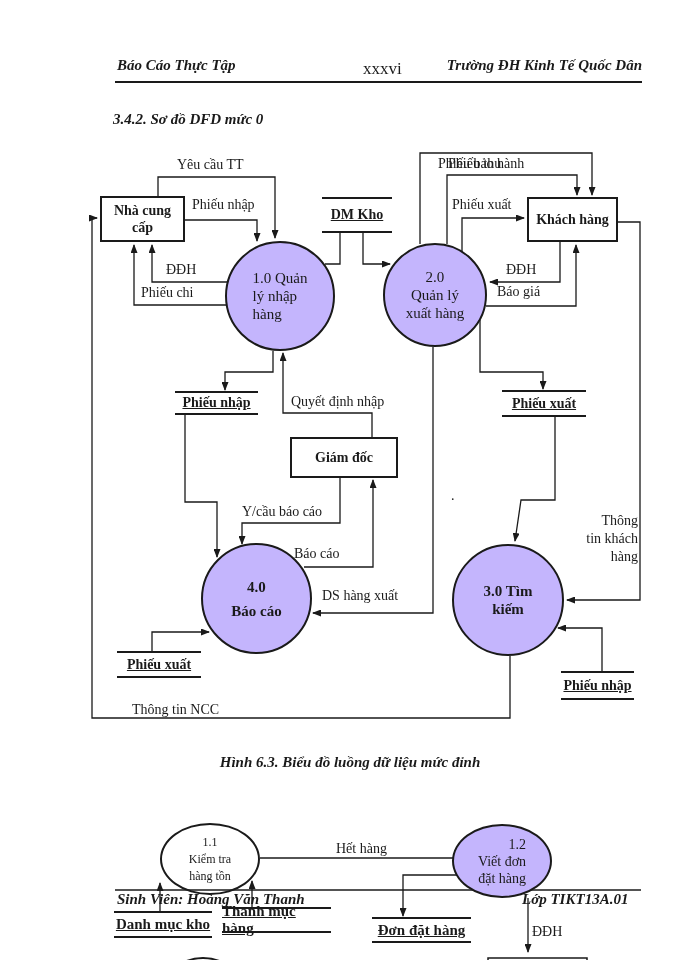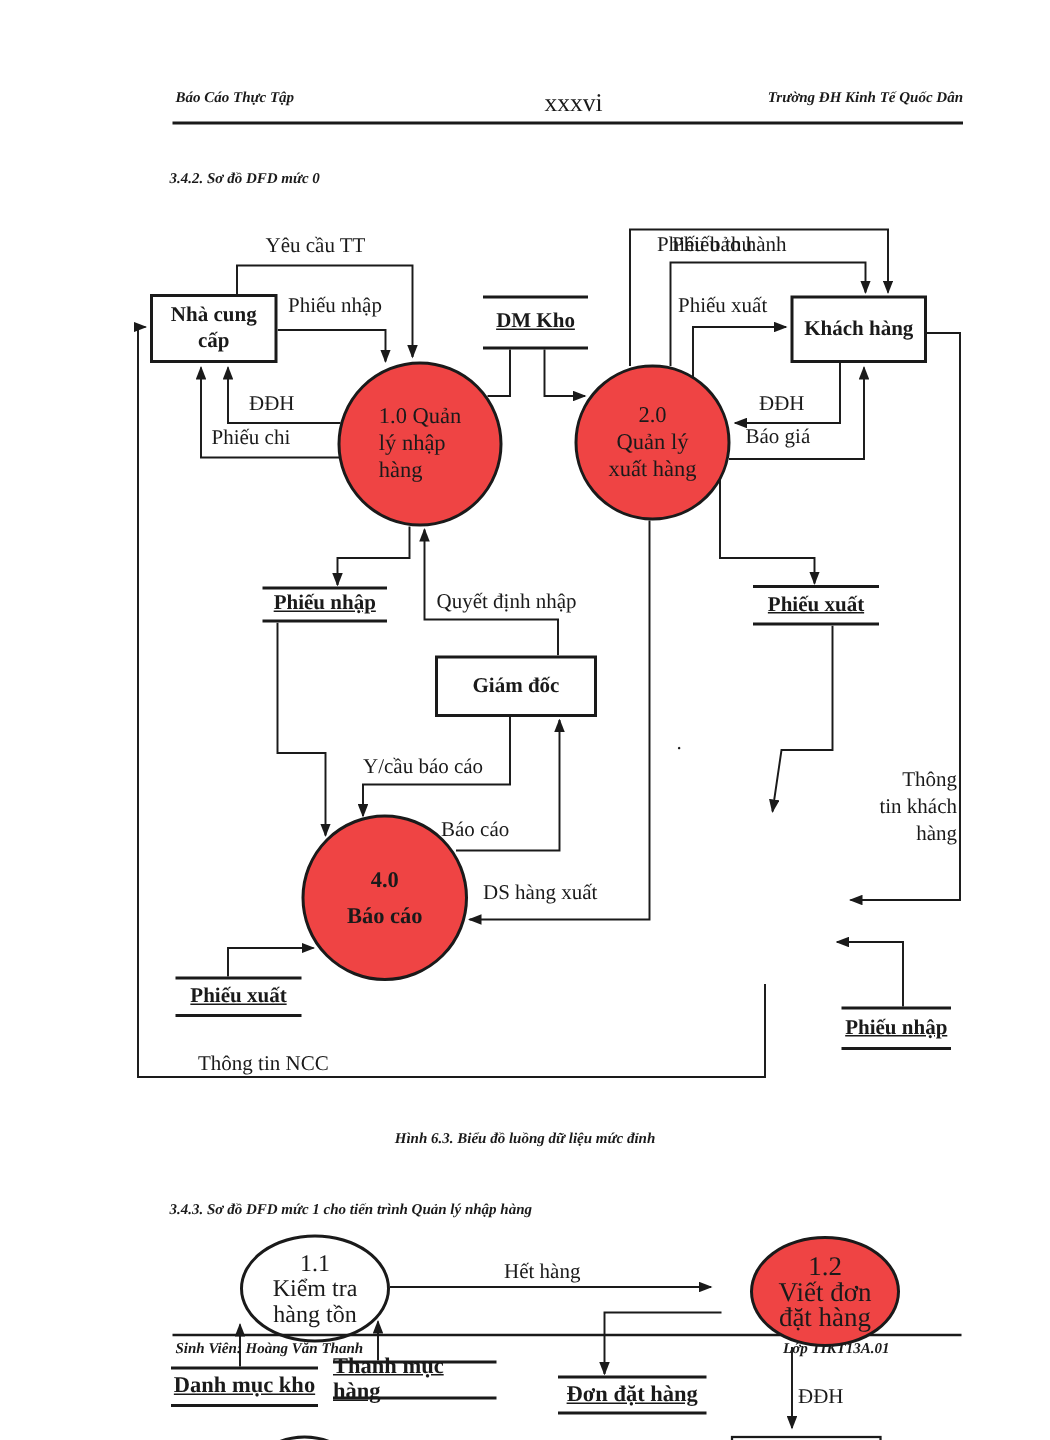--- a/index.html
+++ b/index.html
@@ -1,25 +1,25 @@
 <!DOCTYPE html>
 <html><head>
 <meta charset="utf-8">
 <style>
   html,body{margin:0;padding:0;background:#e8e8e8;}
   #page{position:relative;width:700px;height:960px;background:#ffffff;overflow:hidden;
         font-family:"Liberation Serif", "DejaVu Serif", serif;color:#1a1a1a;}
   #page svg{position:absolute;left:0;top:0;}
   .lbl{position:absolute;font-size:14px;line-height:15px;white-space:nowrap;}
-  .bi{font-weight:bold;font-style:italic;font-size:10px;}
+  .bi{font-weight:bold;font-style:italic;font-size:15px;}
   .small{font-size:17px;}
   .ent{position:absolute;border:2px solid #1a1a1a;background:#fff;display:flex;
        align-items:center;justify-content:center;text-align:center;
        font-weight:bold;font-size:14px;line-height:17px;box-sizing:border-box;}
-  .proc{position:absolute;border:2px solid #1a1a1a;border-radius:50%;background:#ef4444;
+  .proc{position:absolute;border:2px solid #1a1a1a;border-radius:50%;background:#c4b5fd;
         display:flex;align-items:center;justify-content:center;text-align:center;
         font-size:15px;line-height:18px;white-space:pre-line;box-sizing:border-box;}
   .proc.left{text-align:left;}
   .proc.bold{font-weight:bold;}
   .proc.wide-lh{line-height:24px;}
   .proc.nofill{background:transparent;}
   .store{position:absolute;border-top:2px solid #1a1a1a;border-bottom:2px solid #1a1a1a;
          background:#fff;display:flex;align-items:center;justify-content:center;
          font-weight:bold;font-size:14px;text-decoration:underline;box-sizing:border-box;}
   .store.big{font-size:15px;}
@@ -82,37 +82,39 @@
   <div class="ent" style="left:100px;top:196px;width:85px;height:46px;">Nhà cung cấp</div>
   <div class="ent" style="left:527px;top:197px;width:91px;height:45px;">Khách hàng</div>
   <div class="ent" style="left:290px;top:437px;width:108px;height:41px;">Giám đốc</div>
 
   <div class="proc left" style="left:225px;top:241px;width:110px;height:110px;">1.0 Quản
 lý nhập
 hàng</div>
   <div class="proc" style="left:383px;top:243px;width:104px;height:104px;">2.0
 Quản lý
 xuất hàng</div>
+  <div class="proc bold" style="left:452px;top:544px;width:112px;height:112px;">3.0 Tìm
+kiếm</div>
   <div class="proc bold wide-lh" style="left:201px;top:543px;width:111px;height:111px;">4.0
 Báo cáo</div>
 
   <div class="store" style="left:322px;top:197px;width:70px;height:36px;">DM Kho</div>
   <div class="store" style="left:175px;top:391px;width:83px;height:24px;">Phiếu nhập</div>
   <div class="store" style="left:502px;top:390px;width:84px;height:27px;">Phiếu xuất</div>
   <div class="store" style="left:117px;top:651px;width:84px;height:27px;">Phiếu xuất</div>
   <div class="store" style="left:561px;top:671px;width:73px;height:29px;">Phiếu nhập</div>
 
   <div class="store big" style="left:114px;top:911px;width:98px;height:27px;">Danh mục kho</div>
   <div class="store big" style="left:222px;top:907px;width:109px;height:26px;">Thanh mục hàng</div>
   <div class="store big" style="left:372px;top:917px;width:99px;height:26px;">Đơn đặt hàng</div>
 
-  <div class="proc nofill" style="left:160px;top:823px;width:100px;height:72px;font-size:16px;line-height:17px;">1.1
+  <div class="proc nofill" style="left:160px;top:823px;width:100px;height:72px;font-size:12px;line-height:17px;">1.1
 Kiểm tra
 hàng tồn</div>
-  <div class="proc" style="left:500px;top:824px;width:100px;height:74px;font-size:18px;line-height:17px;">1.2
+  <div class="proc" style="left:452px;top:824px;width:100px;height:74px;font-size:14px;line-height:17px;text-align:right;">1.2
 Viết đơn
 đặt hàng</div>
 
   <div class="lbl bi" style="left:117px;top:58px;">Báo Cáo Thực Tập</div>
   <div class="lbl small" style="left:363px;top:61px;">xxxvi</div>
   <div class="lbl bi" style="right:58px;top:58px;">Trường ĐH Kinh Tế Quốc Dân</div>
 
   <div class="lbl bi" style="left:113px;top:112px;">3.4.2. Sơ đồ DFD mức 0</div>
 
   <div class="lbl" style="left:177px;top:157px;">Yêu cầu TT</div>
@@ -126,20 +128,19 @@
   <div class="lbl" style="left:497px;top:284px;">Báo giá</div>
   <div class="lbl" style="left:291px;top:394px;">Quyết định nhập</div>
   <div class="lbl" style="left:242px;top:504px;">Y/cầu báo cáo</div>
   <div class="lbl" style="left:294px;top:546px;">Báo cáo</div>
   <div class="lbl" style="left:322px;top:588px;">DS hàng xuất</div>
   <div class="lbl wrap-right" style="left:586px;top:512px;">Thông tin khách hàng</div>
   <div class="lbl" style="left:132px;top:702px;">Thông tin NCC</div>
   <div class="lbl" style="left:451px;top:488px;">.</div>
 
   <div class="center-line bi" style="top:754px;">Hình 6.3. Biểu đồ luồng dữ liệu mức đỉnh</div>
-  <div class="lbl bi" style="left:113px;top:799px;">3.4.3. Sơ đồ DFD mức 1 cho tiến trình Quản lý nhập hàng</div>
 
   <div class="lbl" style="left:336px;top:841px;">Hết hàng</div>
   <div class="lbl" style="left:532px;top:924px;">ĐĐH</div>
 
   <div class="lbl bi" style="left:117px;top:892px;">Sinh Viên: Hoàng Văn Thanh</div>
 
 </div>
 
 </body></html>

